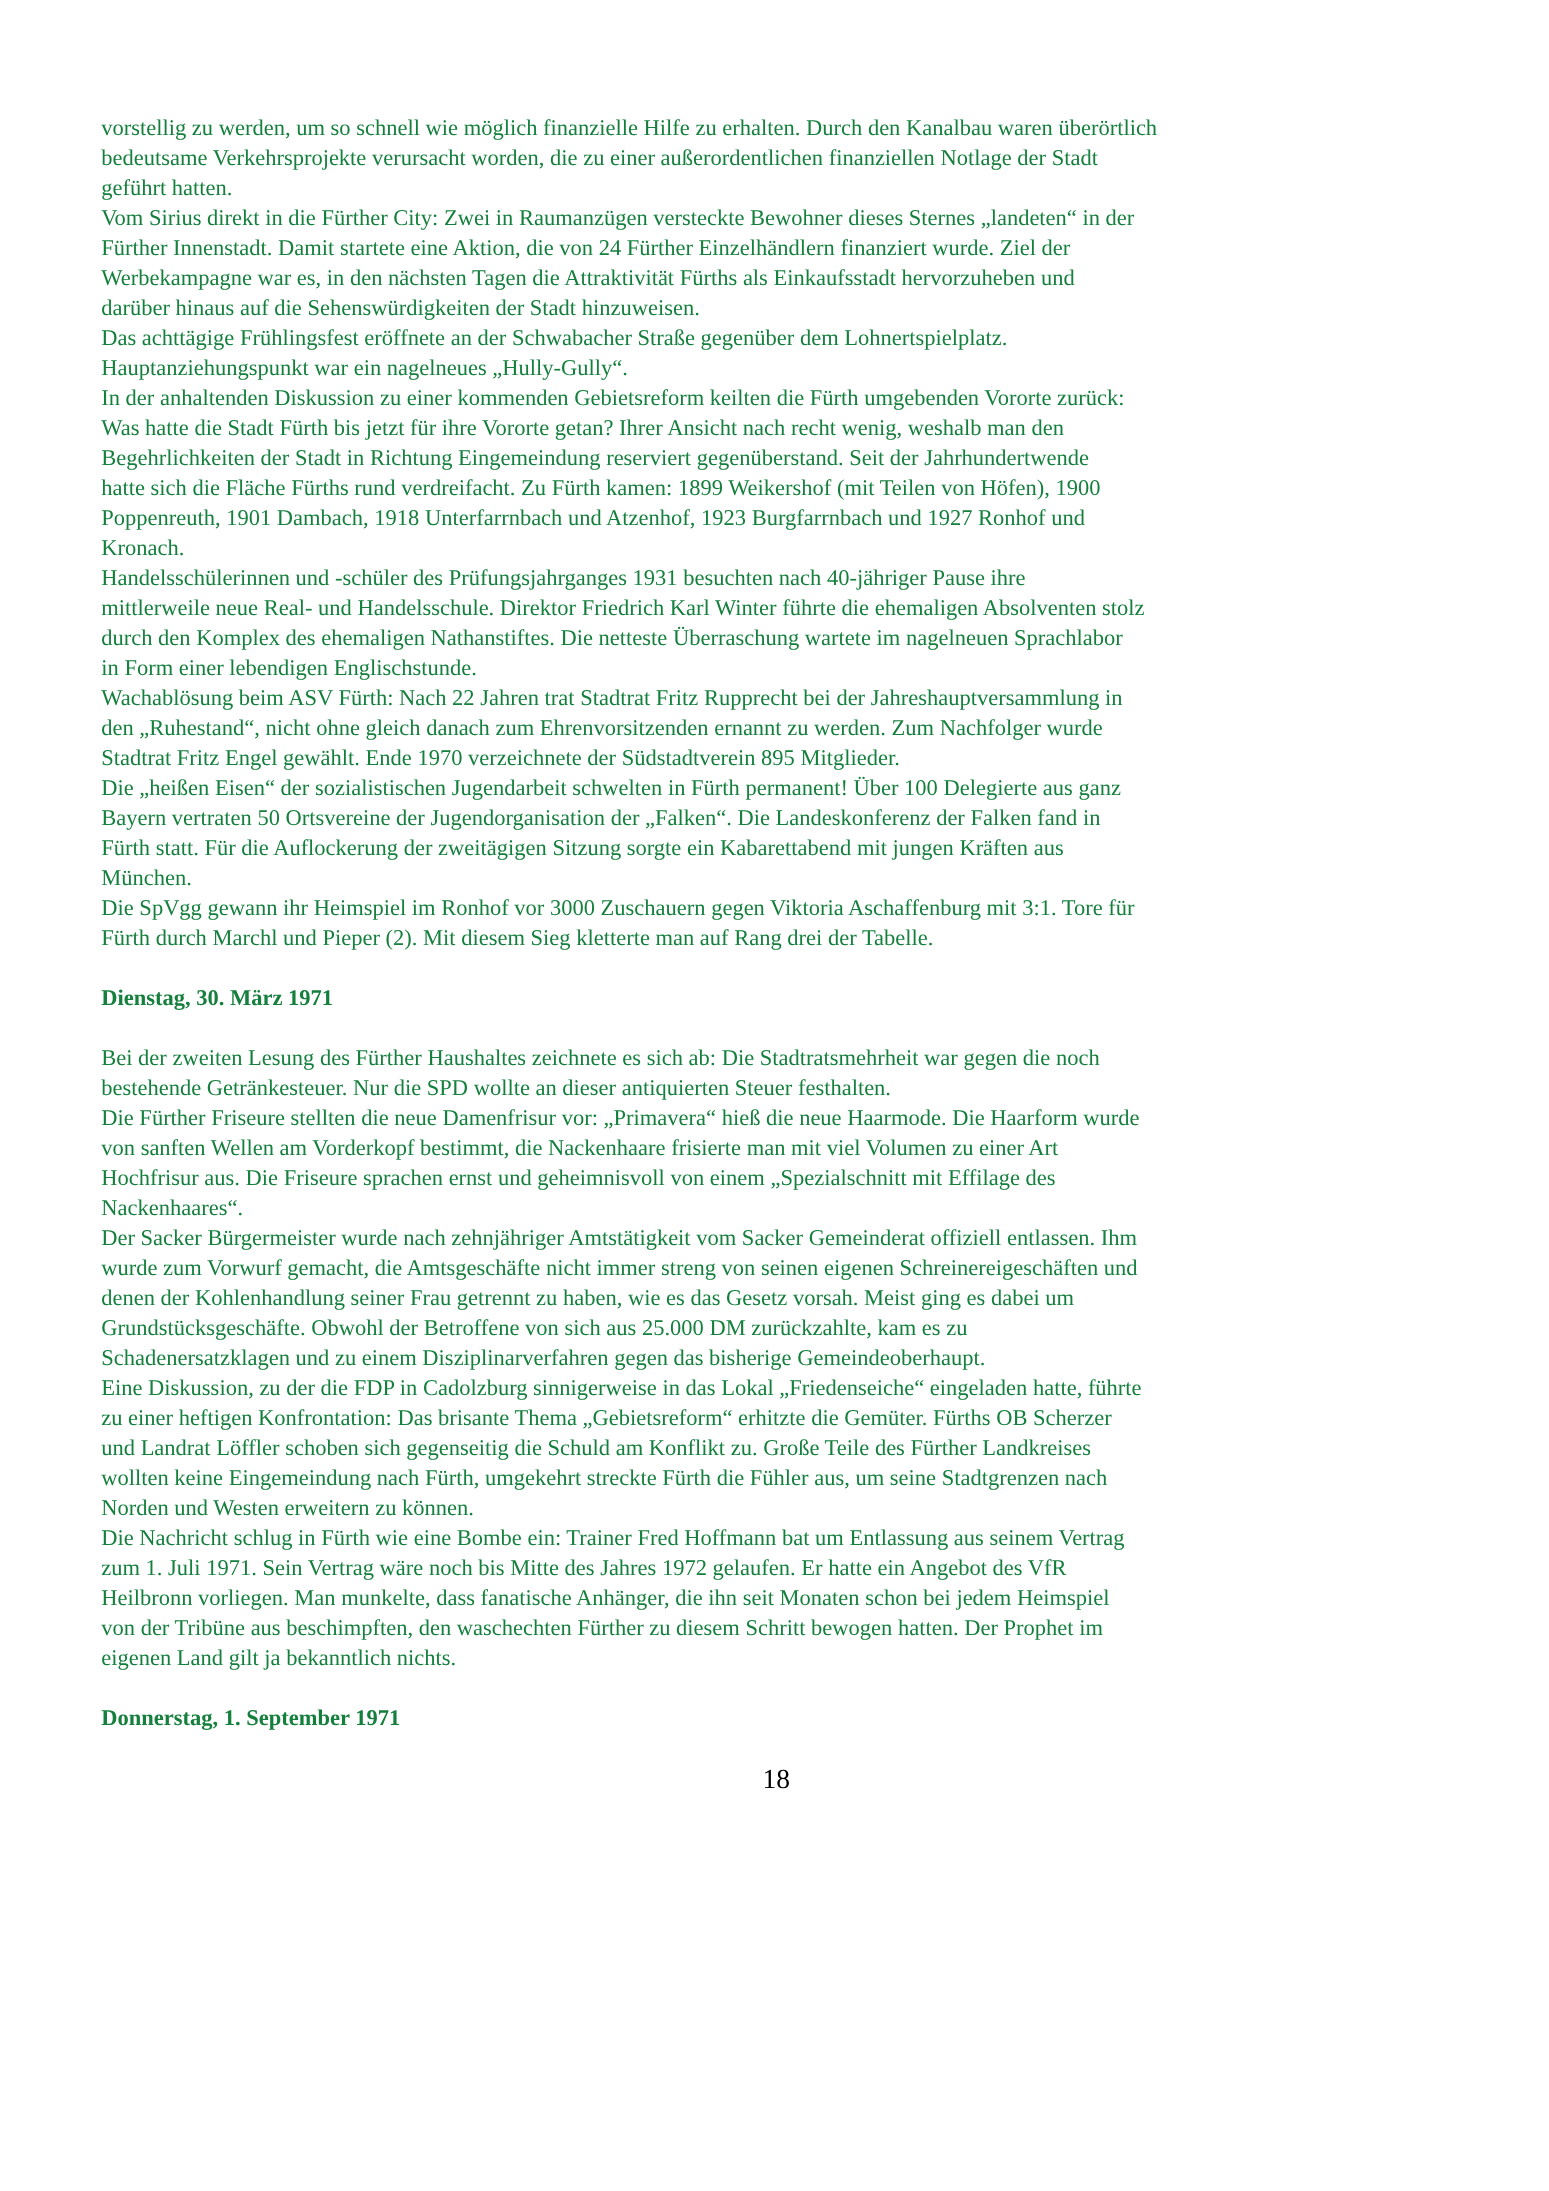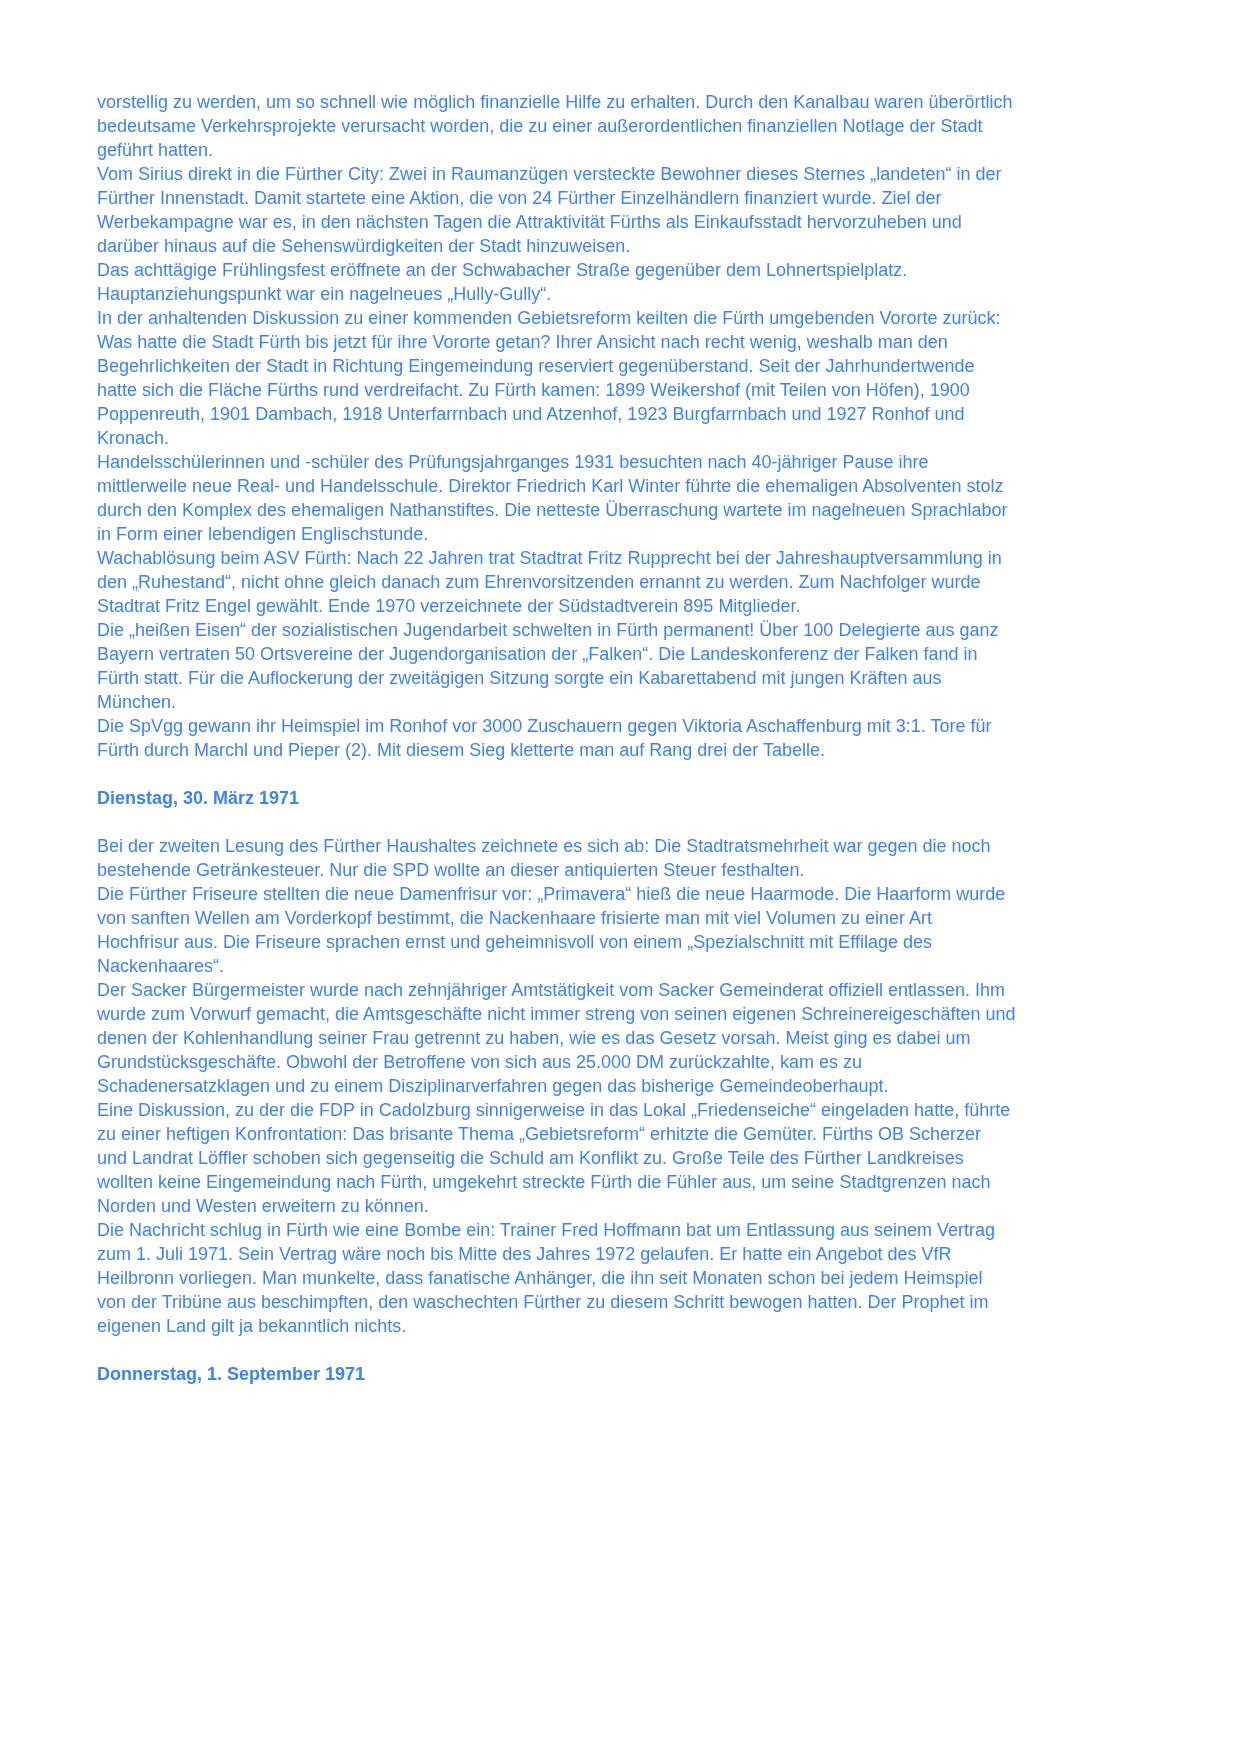--- a/index.html
+++ b/index.html
@@ -14,25 +14,24 @@
     color: #000000;
   }
   .page {
     box-sizing: border-box;
     width: 1239px;
     min-height: 1753px;
     padding: 90px 60px 0 81px;
     background: #ffffff;
   }
   .doc-body {
-    font-family: Liberation Sans, sans-serif;
+    font-family: Liberation Serif, serif;
     font-size: 18px;
     line-height: 24px;
-    color: #3b82f6;
-    margin-left: 16px;
+    color: #15803d;
   }
   .para {
     margin: 0;
     white-space: pre-line;
   }
   .section-heading {
     font-weight: bold;
     margin: 24px 0;
     white-space: pre-line;
   }
@@ -102,13 +101,14 @@
 wollten keine Eingemeindung nach Fürth, umgekehrt streckte Fürth die Fühler aus, um seine Stadtgrenzen nach
 Norden und Westen erweitern zu können.</p>
         <p class="para">Die Nachricht schlug in Fürth wie eine Bombe ein: Trainer Fred Hoffmann bat um Entlassung aus seinem Vertrag
 zum 1. Juli 1971. Sein Vertrag wäre noch bis Mitte des Jahres 1972 gelaufen. Er hatte ein Angebot des VfR
 Heilbronn vorliegen. Man munkelte, dass fanatische Anhänger, die ihn seit Monaten schon bei jedem Heimspiel
 von der Tribüne aus beschimpften, den waschechten Fürther zu diesem Schritt bewogen hatten. Der Prophet im
 eigenen Land gilt ja bekanntlich nichts.</p>
         <p class="section-heading para">Donnerstag, 1. September 1971</p>
       </div>
   </div>
+  <div class="page-number">18</div>
 </div>
 
 </body></html>

